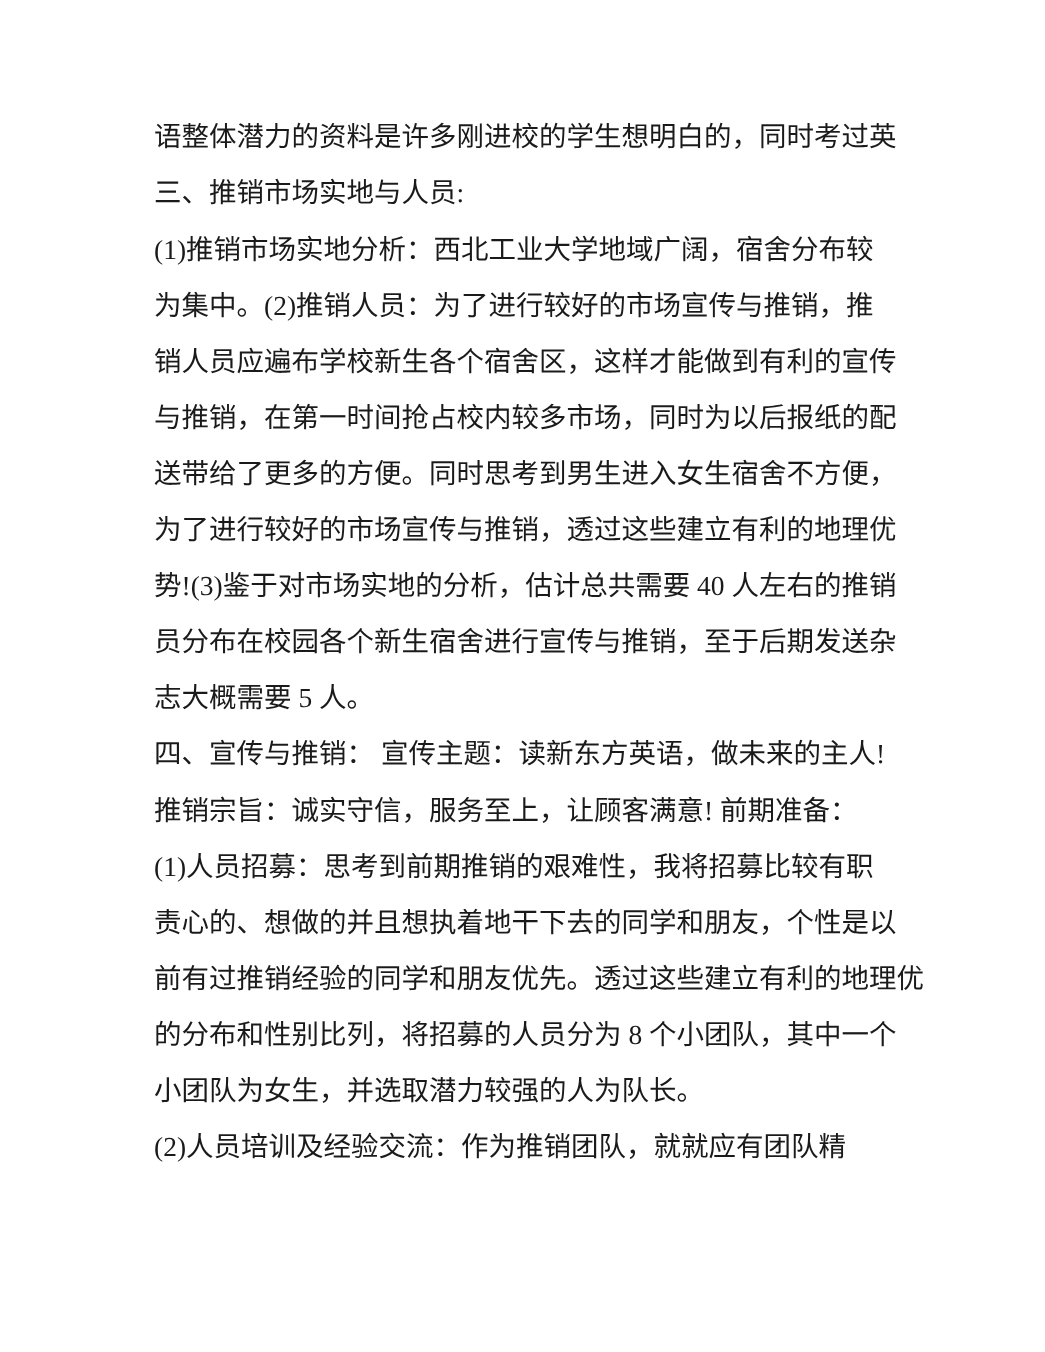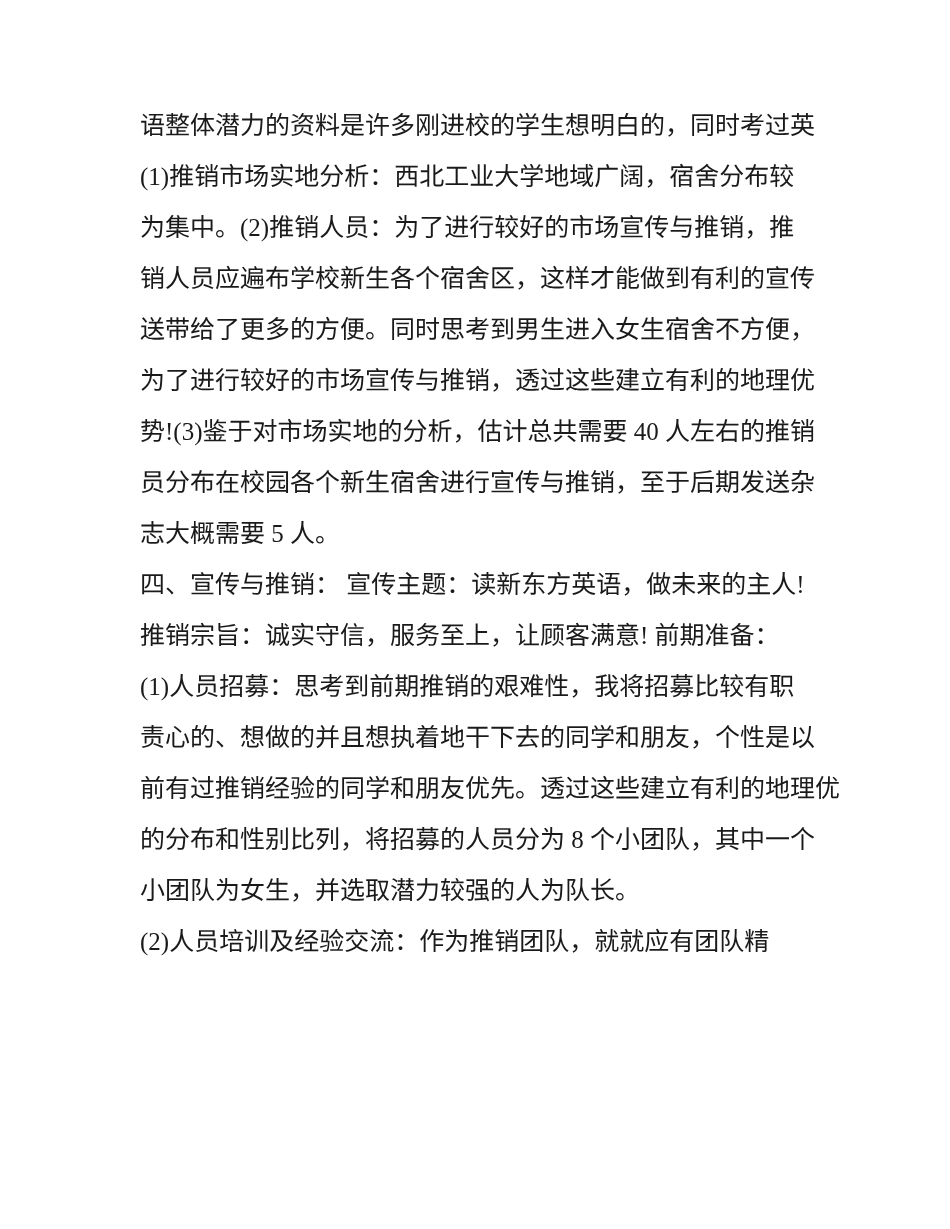--- a/index.html
+++ b/index.html
@@ -30,23 +30,25 @@
     white-space: pre;
     font-kerning: none;
   }
 </style>
 </head>
 <body>
 
 <div class="page">
   <div class="text-block">
     <div class="text-line">语整体潜力的资料是许多刚进校的学生想明白的，同时考过英</div>
+    <div class="text-line">三、推销市场实地与人员:</div>
     <div class="text-line">(1)推销市场实地分析：西北工业大学地域广阔，宿舍分布较</div>
     <div class="text-line">为集中。(2)推销人员：为了进行较好的市场宣传与推销，推</div>
     <div class="text-line">销人员应遍布学校新生各个宿舍区，这样才能做到有利的宣传</div>
+    <div class="text-line">与推销，在第一时间抢占校内较多市场，同时为以后报纸的配</div>
     <div class="text-line">送带给了更多的方便。同时思考到男生进入女生宿舍不方便，</div>
     <div class="text-line">为了进行较好的市场宣传与推销，透过这些建立有利的地理优</div>
     <div class="text-line">势!(3)鉴于对市场实地的分析，估计总共需要 40 人左右的推销</div>
     <div class="text-line">员分布在校园各个新生宿舍进行宣传与推销，至于后期发送杂</div>
     <div class="text-line">志大概需要 5 人。</div>
     <div class="text-line">四、宣传与推销： 宣传主题：读新东方英语，做未来的主人!</div>
     <div class="text-line">推销宗旨：诚实守信，服务至上，让顾客满意! 前期准备：</div>
     <div class="text-line">(1)人员招募：思考到前期推销的艰难性，我将招募比较有职</div>
     <div class="text-line">责心的、想做的并且想执着地干下去的同学和朋友，个性是以</div>
     <div class="text-line">前有过推销经验的同学和朋友优先。透过这些建立有利的地理优</div>

